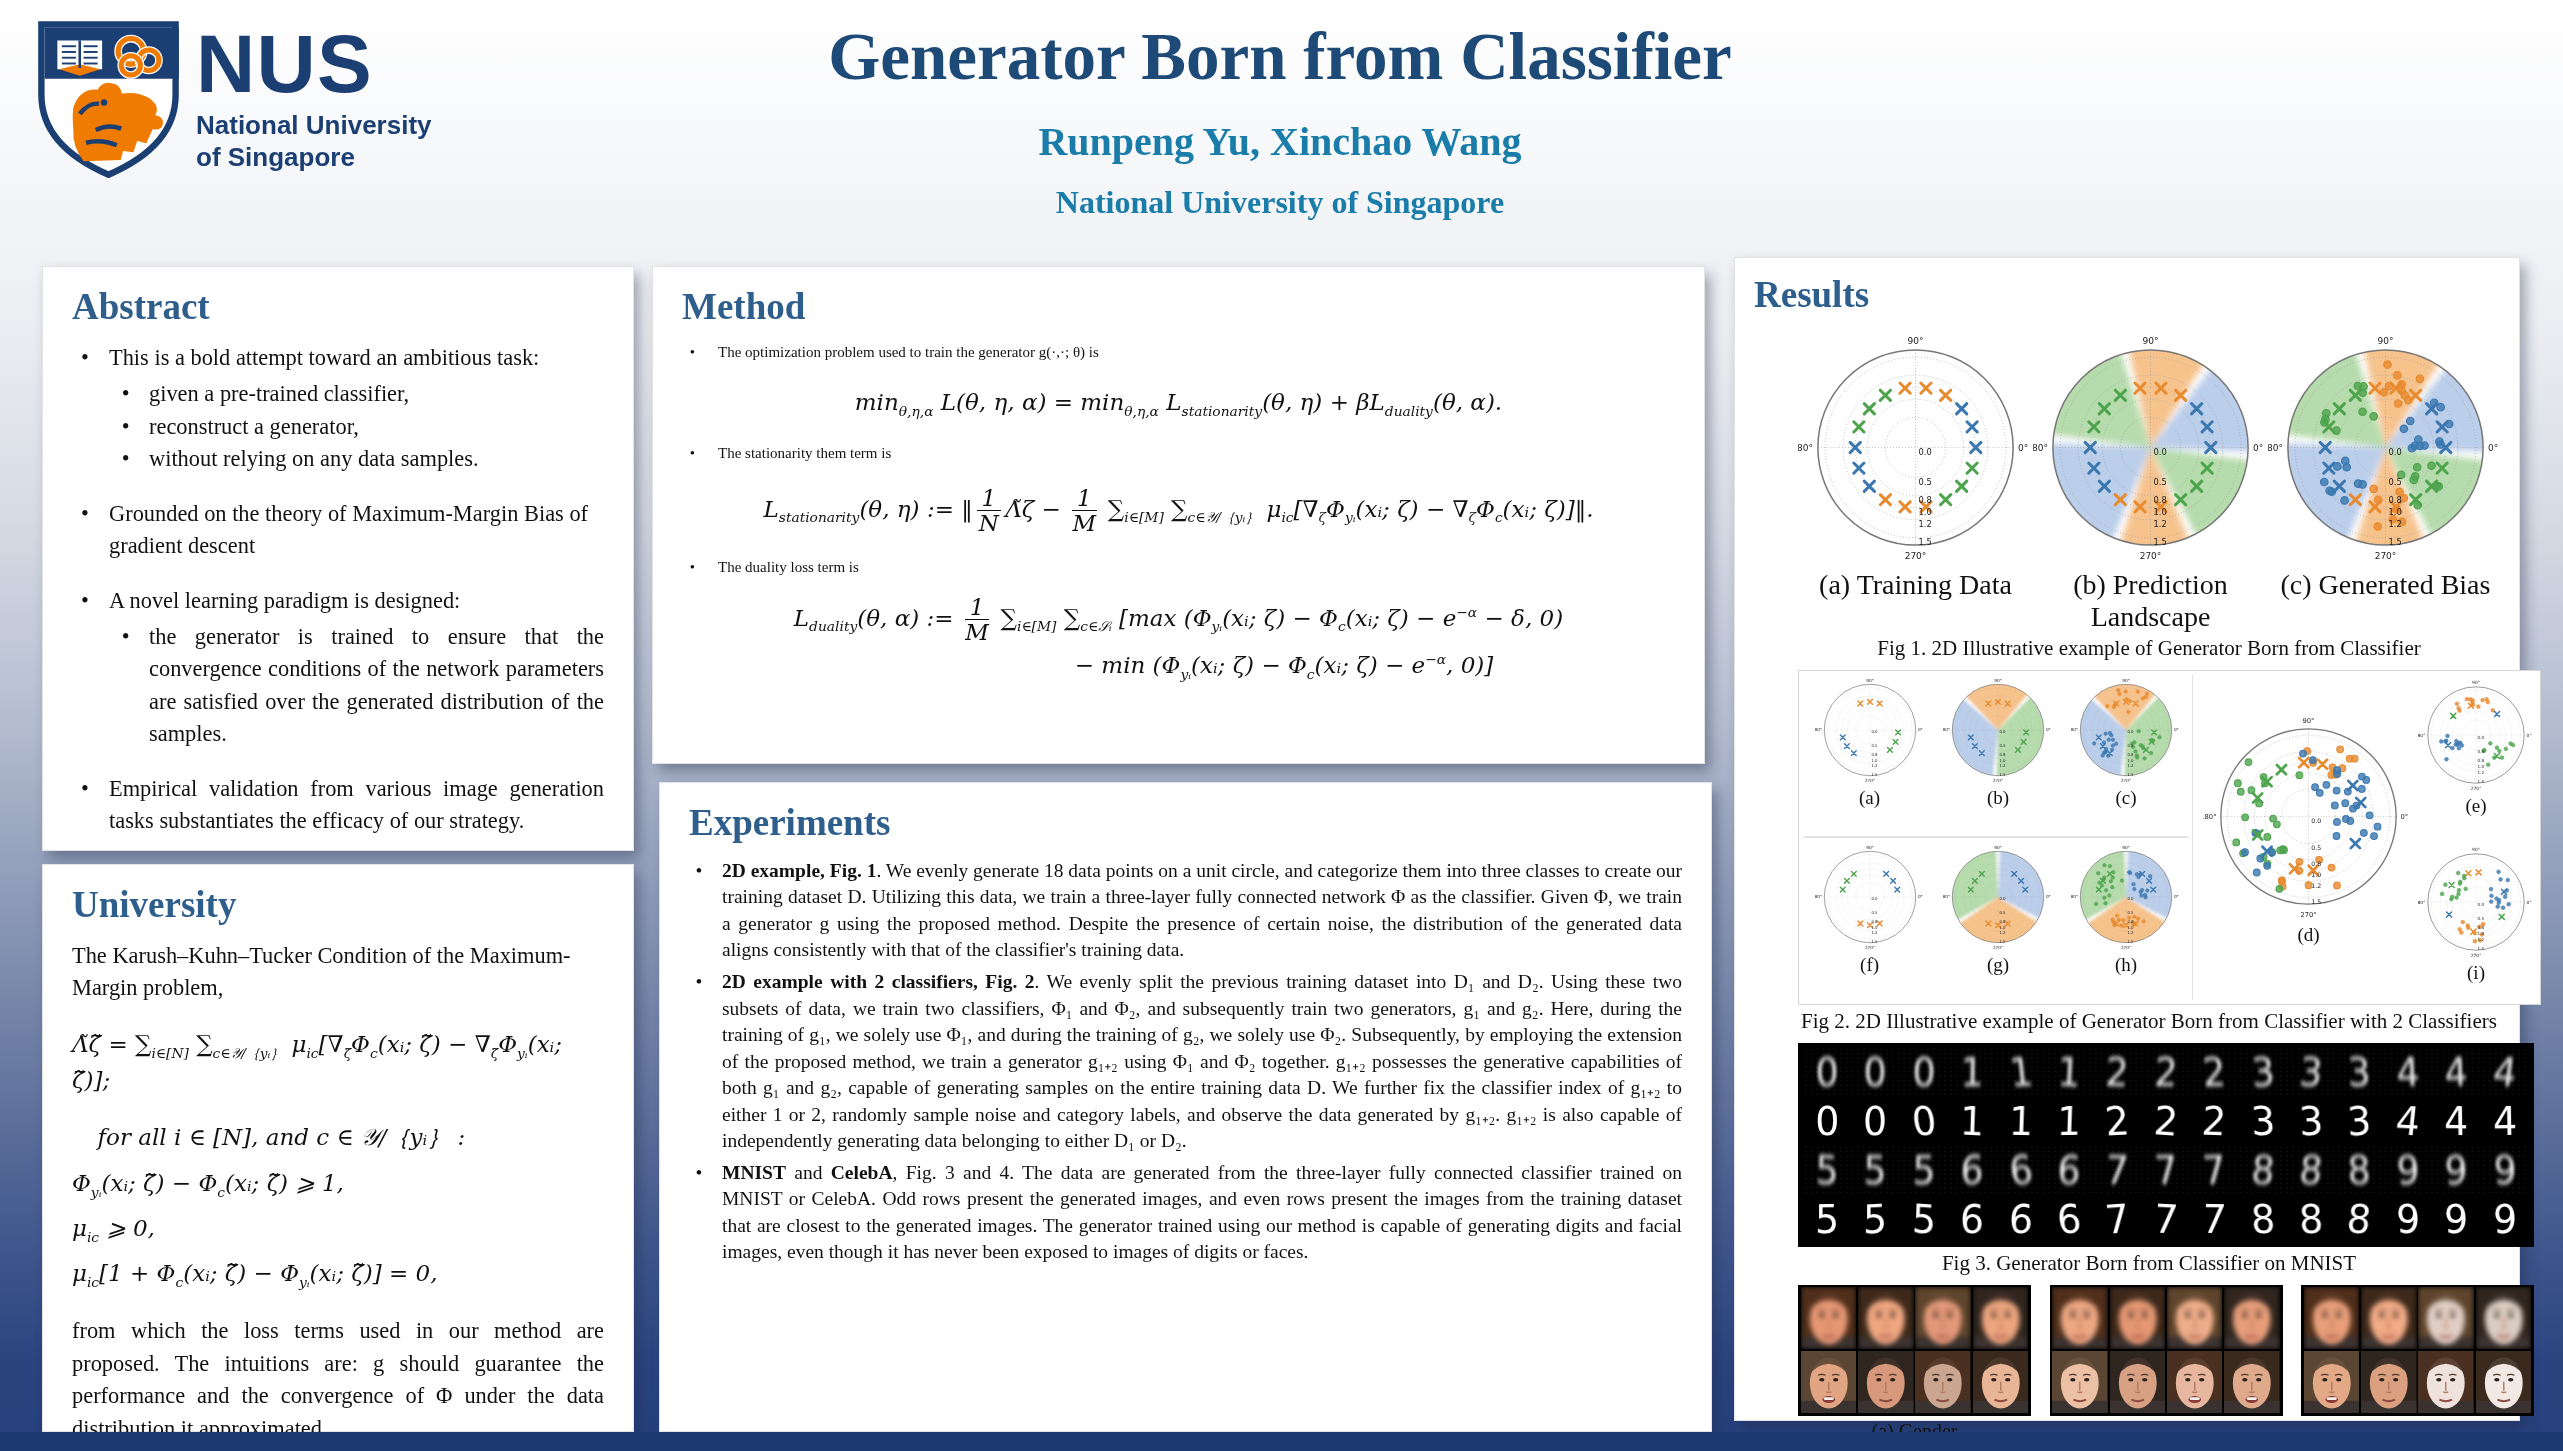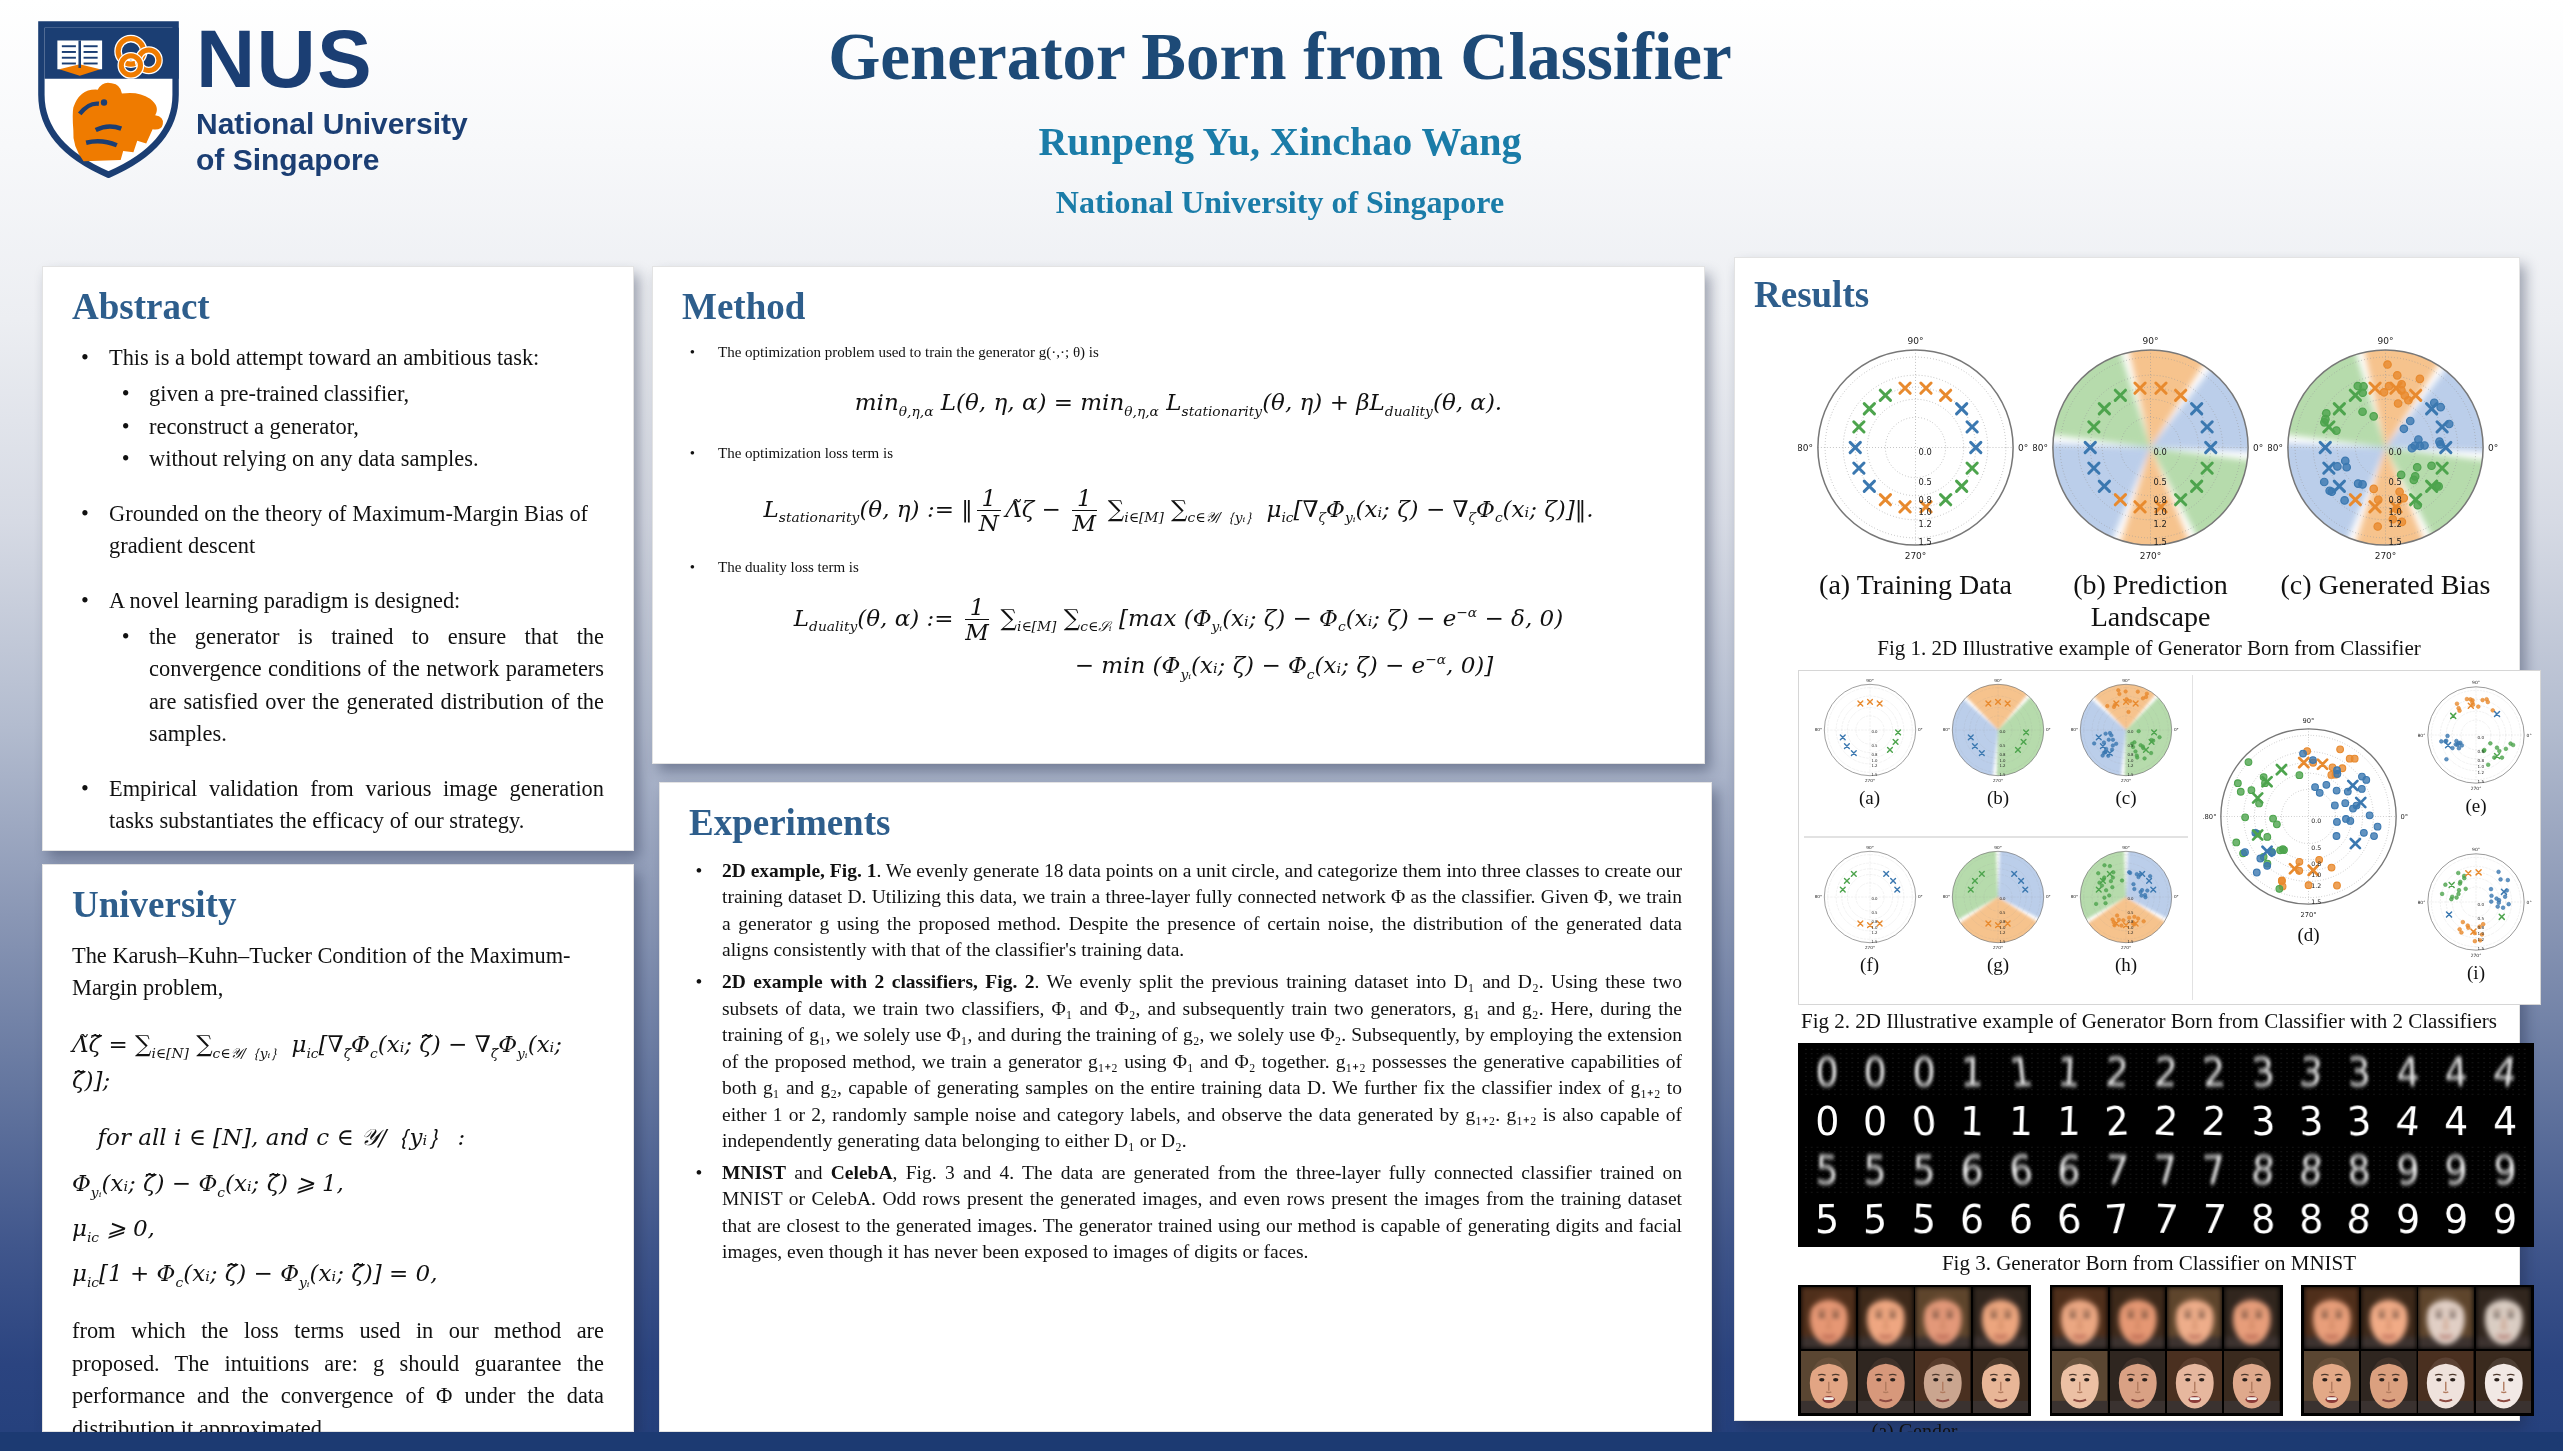--- a/index.html
+++ b/index.html
@@ -3,21 +3,21 @@
 <meta charset="utf-8">
 <style>
   html,body{margin:0;padding:0;background:#333;}
   .poster{position:relative;width:2563px;height:1451px;overflow:hidden;
     font-family:"Liberation Serif",serif;color:#111;
     background:linear-gradient(180deg,#ffffff 0%,#f7f8fa 10%,#eceef2 22%,#d6dae4 36%,#b3bccf 50%,#8a97b5 63%,#64769f 75%,#40568c 86%,#2b4480 94%,#24407c 100%);}
   .footer-band{position:absolute;left:0;bottom:0;width:100%;height:19px;background:#1c3a72;}
   
   .logo{position:absolute;left:35px;top:18px;display:flex;align-items:center;gap:14px;}
   .logo-text .acronym{font-family:"Liberation Sans",sans-serif;font-weight:bold;font-size:82px;line-height:1;color:#1b3e73;letter-spacing:1.3px;}
-  .logo-text .uni{font-family:"Liberation Sans",sans-serif;font-weight:bold;font-size:30px;line-height:1.2;color:#1b3e73;margin-top:5.1px;}
+  .logo-text .uni{font-family:"Liberation Sans",sans-serif;font-weight:bold;font-size:26px;line-height:1.2;color:#1b3e73;margin-top:5.1px;}
   .head-center{position:absolute;left:448px;top:6.4px;width:1664px;text-align:center;}
   .poster-title{font-size:67px;font-weight:bold;color:#1d4a77;margin:11.5px 0 23px 0;}
   .poster-authors{font-size:40px;font-weight:bold;color:#1a7ca8;margin:0 0 19px 0;}
   .poster-affil{font-size:32px;font-weight:bold;color:#1a7ca8;}
   
   .panel{position:absolute;background:#fff;border:0.6px solid #e3e3e3;box-shadow:6.4px 7.7px 12.8px rgba(30,40,70,.40);padding:11.5px 29px;box-sizing:border-box;}
   #panel-abstract{left:42px;top:266px;width:592px;height:585px;}
   #panel-preliminary{left:42px;top:864px;width:592px;height:568px;}
   #panel-method{left:652px;top:266px;width:1053px;height:498px;}
   #panel-experiments{left:659px;top:782px;width:1053px;height:650px;}
@@ -155,21 +155,21 @@
     <div class="formula f-indent" style="margin:9px 0;">Φ<sub>yᵢ</sub>(xᵢ; ζ̃) − Φ<sub>c</sub>(xᵢ; ζ̃) ⩾ 1,</div>
     <div class="formula f-indent" style="margin:9px 0;">μ<sub>ic</sub> ⩾ 0,</div>
     <div class="formula f-indent" style="margin:9px 0;">μ<sub>ic</sub>[1 + Φ<sub>c</sub>(xᵢ; ζ̃) − Φ<sub>yᵢ</sub>(xᵢ; ζ̃)] = 0,</div>
     <div class="ptext just" style="margin-top:23px;">from which the loss terms used in our method are proposed. The intuitions are: g should guarantee the performance  and the convergence of  Φ under the data distribution it approximated.</div>
   </div>
 
   <div class="panel" id="panel-method">
     <h2 class="sec">Method</h2>
     <div class="mtext">The optimization problem used to train the generator g(·,·; θ) is</div>
     <div class="formula f-center">min<sub>θ,η,α</sub> L(θ, η, α) = min<sub>θ,η,α</sub> L<sub>stationarity</sub>(θ, η) + βL<sub>duality</sub>(θ, α).</div>
-    <div class="mtext">The optimization loss term is</div>
+    <div class="mtext">The stationarity them term is</div>
     <div class="formula f-center">L<sub>stationarity</sub>(θ, η) := ‖<span class="frac">
           <span class="fnum">1</span>
           <span class="fden">N</span>
         </span>Λ̃ζ − <span class="frac">
           <span class="fnum">1</span>
           <span class="fden">M</span>
         </span> ∑<sub>i∈[M]</sub> ∑<sub>c∈𝒴/｛yᵢ｝</sub> μ<sub>ic</sub>[∇<sub>ζ</sub>Φ<sub>yᵢ</sub>(xᵢ; ζ) − ∇<sub>ζ</sub>Φ<sub>c</sub>(xᵢ; ζ)]‖.</div>
     <div class="mtext">The duality loss term is</div>
     <div class="formula f-center" style="margin:16.6px 0 3.8px 0;">L<sub>duality</sub>(θ, α) := <span class="frac">
           <span class="fnum">1</span>

